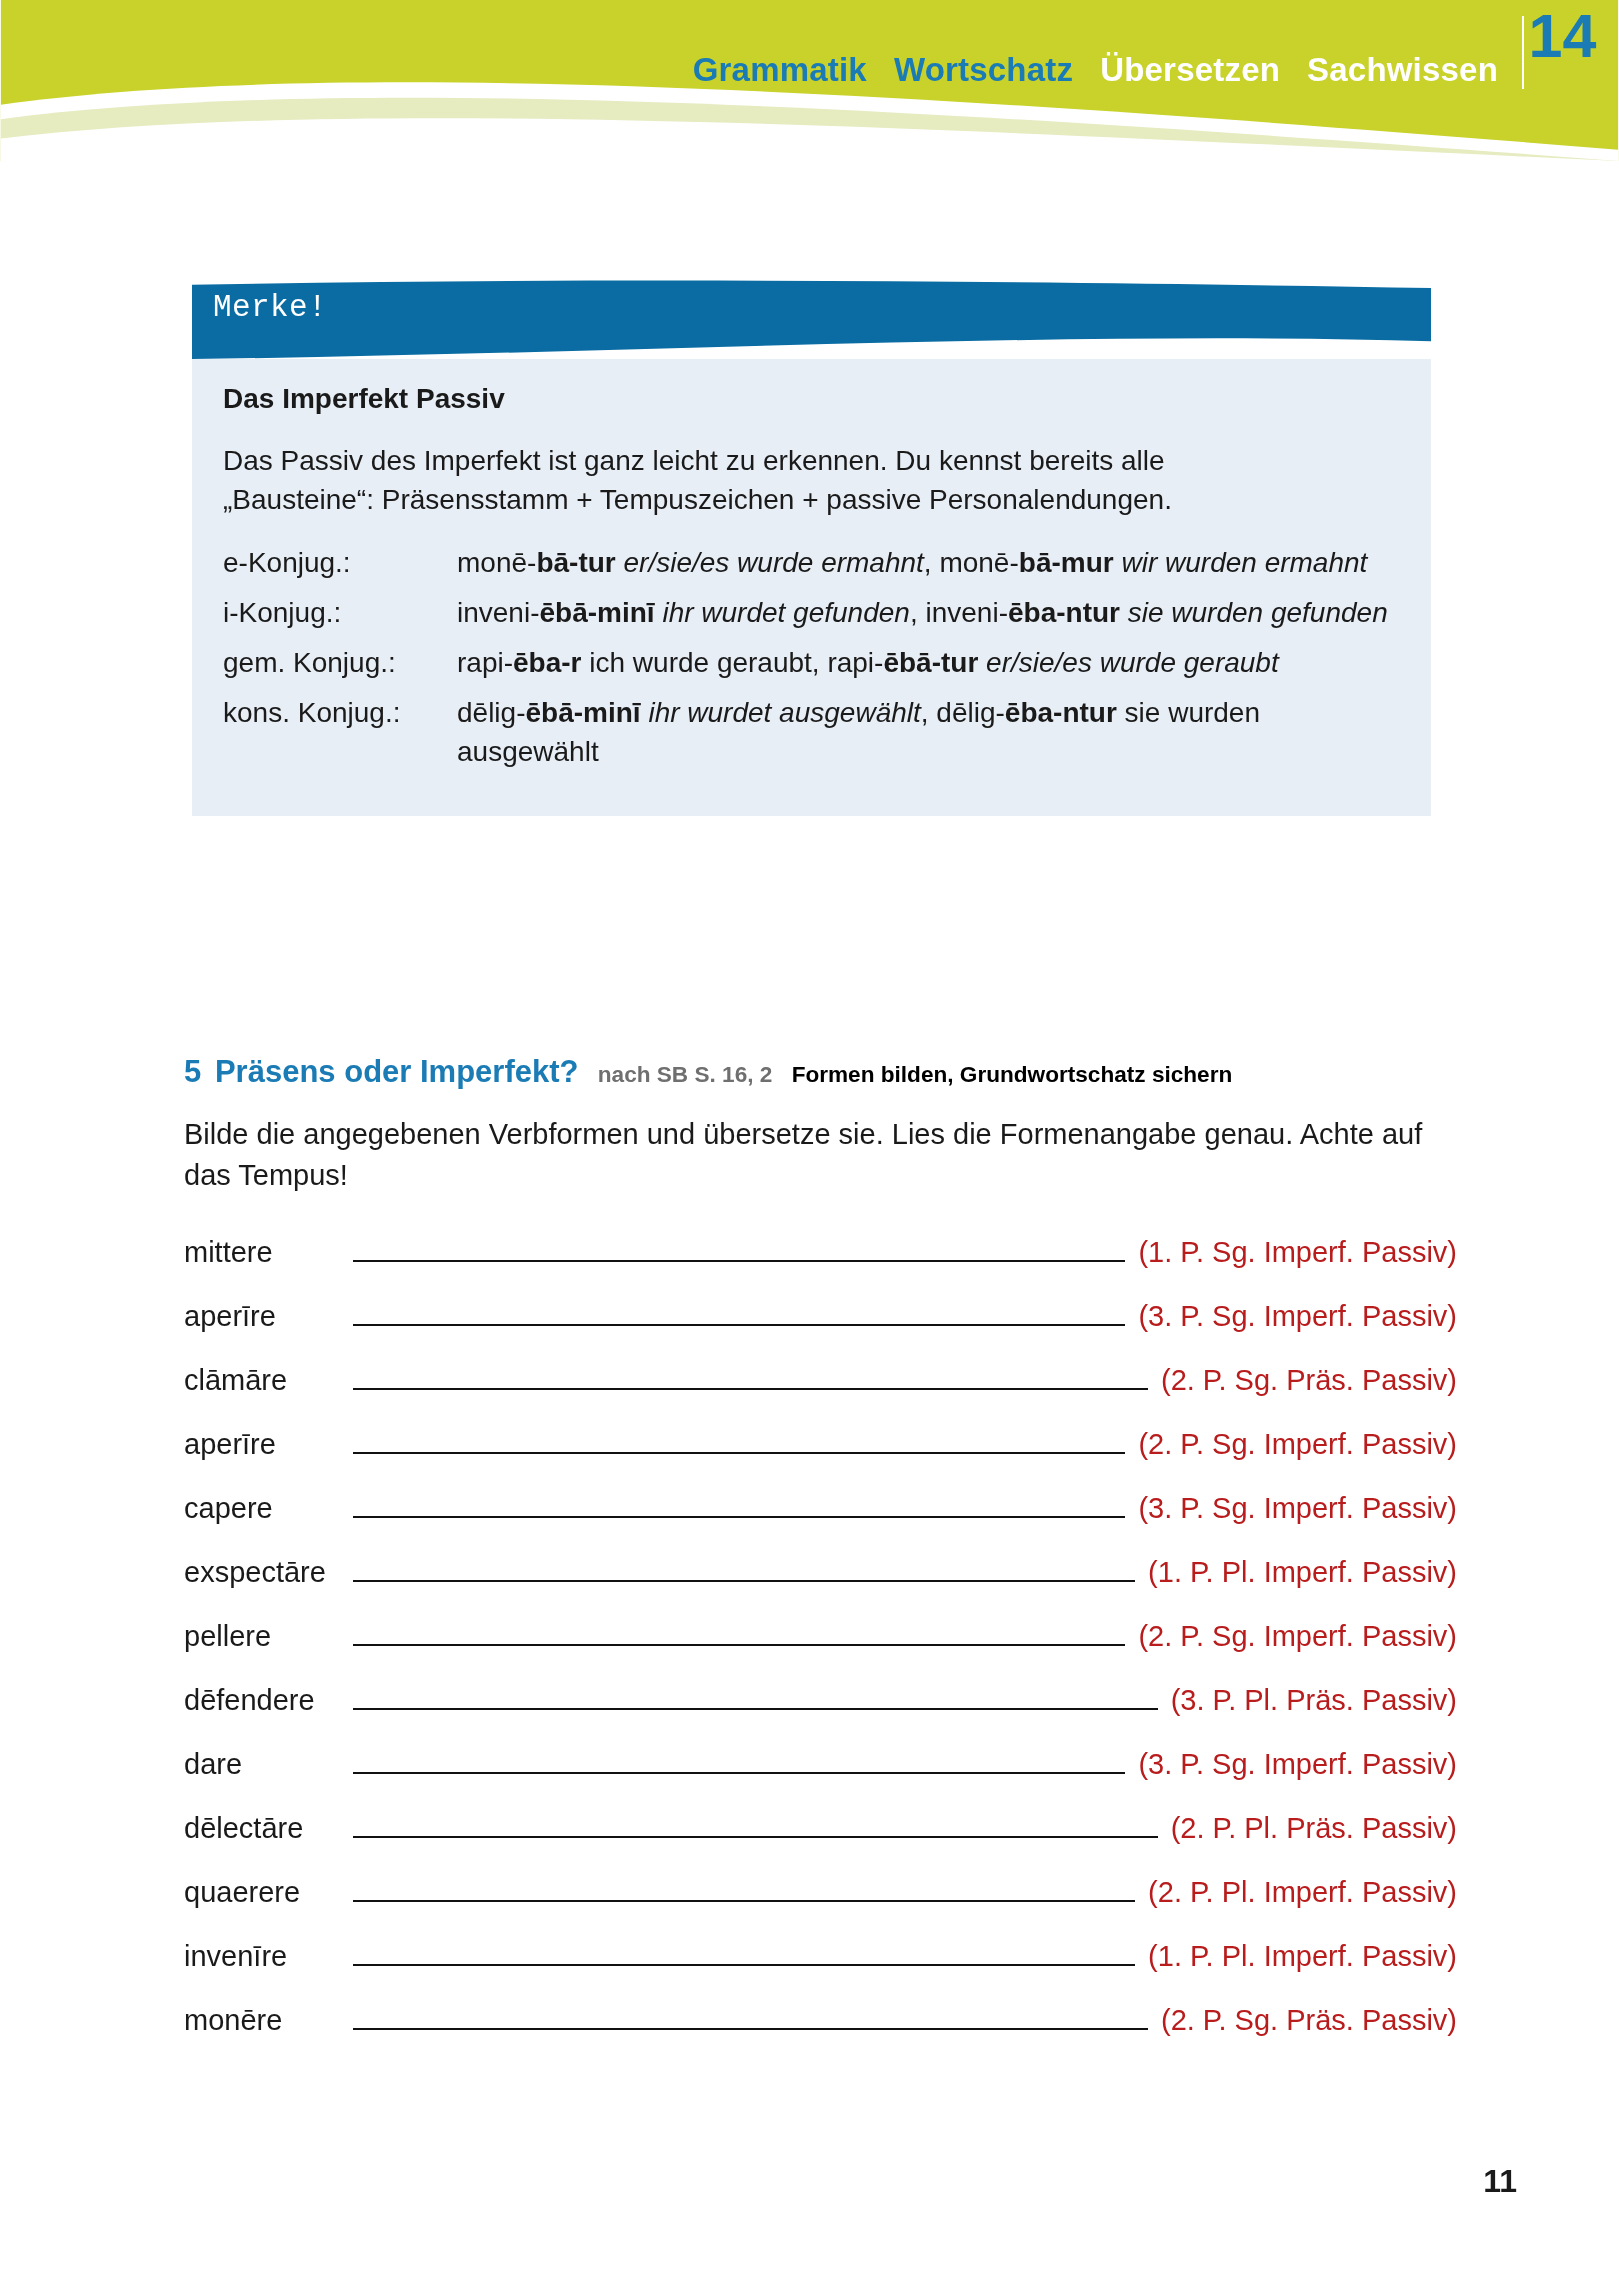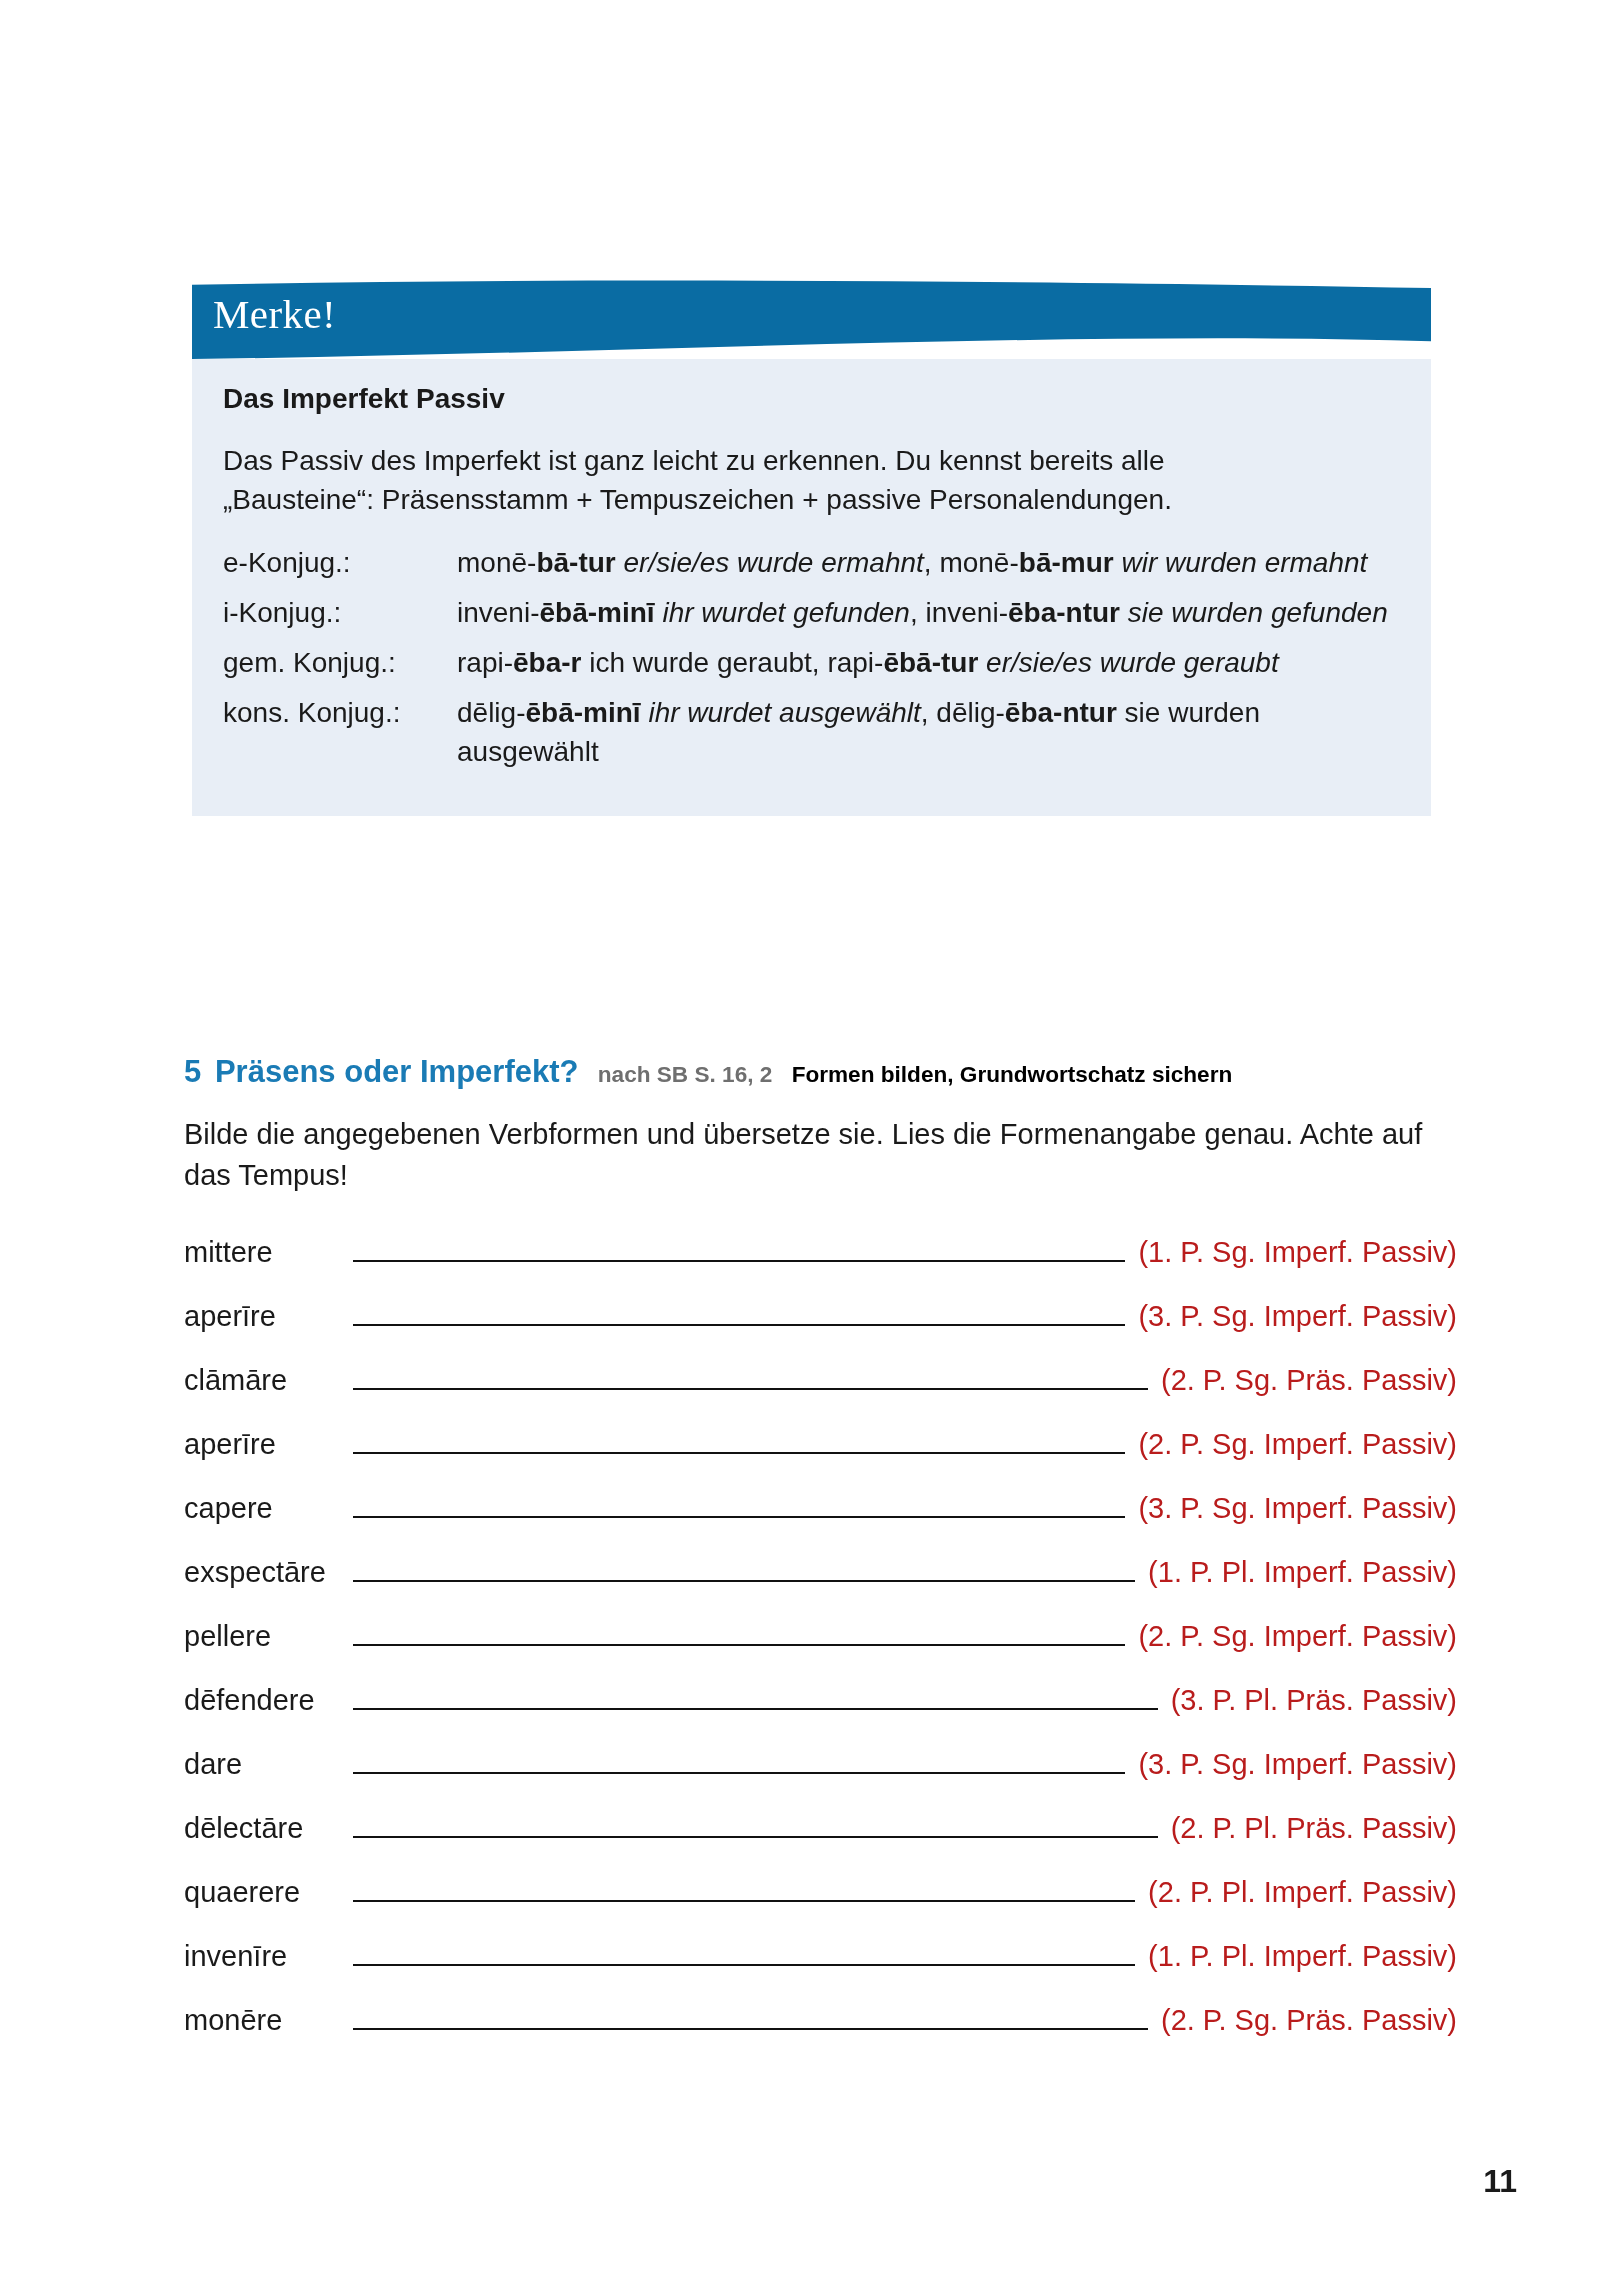--- a/index.html
+++ b/index.html
@@ -74,24 +74,24 @@
   .merke-head {
     position: relative;
     height: 79px;
     overflow: hidden;
   }
   .merke-head svg { position: absolute; top: 0; left: 0; }
   .merke-title {
     position: absolute;
     left: 21px;
     top: 9.7px;
-    font-size: 41px;
+    font-size: 31px;
     font-weight: 400;
     color: #ffffff;
-    font-family: Liberation Serif, serif;
+    font-family: Liberation Mono, monospace;
     letter-spacing: 0.4px;
   }
   .merke-body {
     background: #e8eef6;
     padding: 24px 32px 37px 31px;
   }
 
   .merke-h {
     font-size: 28px;
     font-weight: 700;
@@ -200,20 +200,39 @@
     font-size: 32px;
     font-weight: 700;
     color: #1a1a1a;
   }
 </style>
 </head>
 <body>
 
 <div class="page">
 
+  <div class="header">
+    <svg width="1619" height="161" viewBox="0 0 2009 200">
+      <rect x="0" y="0" width="2009" height="200" fill="#ffffff"></rect>
+      <path d="M0,0 H2009 V200 H0 Z" fill="#c8d22a"></path>
+      <path d="M0,130 C420,72 1100,112 2009,186 L2009,200 L0,200 Z" fill="#ffffff"></path>
+      <path d="M0,148 C430,92 1110,132 2009,200 L2009,200 L0,200 Z" fill="#e6ebc0"></path>
+      <path d="M0,172 C440,120 1120,158 2009,200 L2009,200 L0,200 Z" fill="#ffffff"></path>
+    </svg>
+
+    <div class="header-nav">
+      <span class="nav-item blue">Grammatik</span>
+      <span class="nav-item blue">Wortschatz</span>
+      <span class="nav-item white">Übersetzen</span>
+      <span class="nav-item white">Sachwissen</span>
+    </div>
+
+    <div class="header-rule"></div>
+    <div class="header-unit">14</div>
+  </div>
 
   <div class="merke">
 
     <div class="merke-head">
       <svg width="1239" height="79" viewBox="0 0 1537 98">
         <path d="M0,6 C520,-4 1080,2 1537,10 L1537,76 C1080,62 520,92 0,98 Z" fill="#0a6ca3"></path>
       </svg>
       <div class="merke-title">Merke!</div>
     </div>
 

